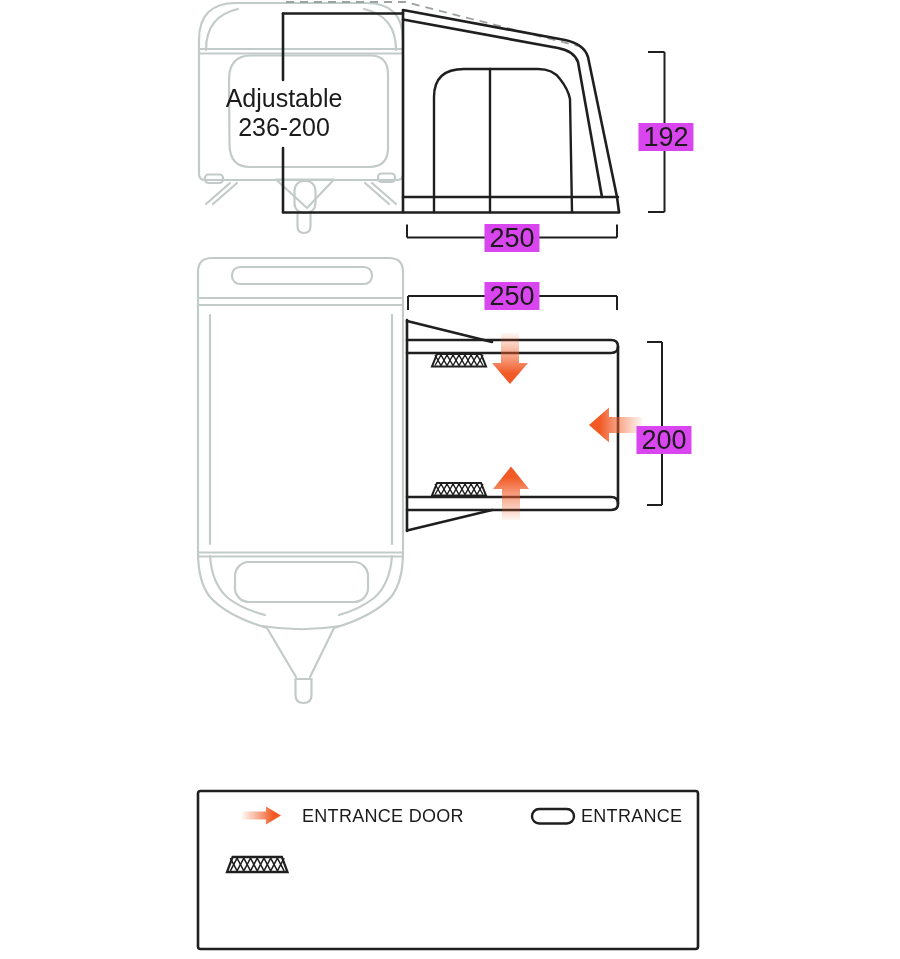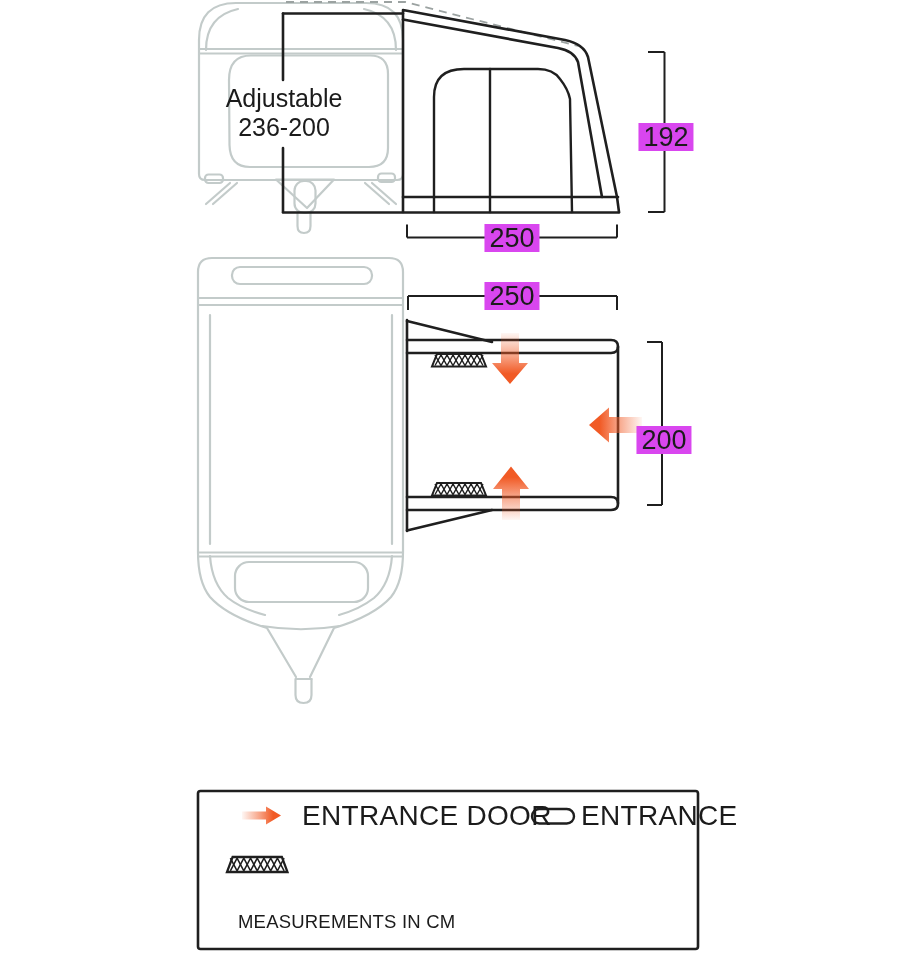--- a/index.html
+++ b/index.html
@@ -10,21 +10,21 @@
   .canvas svg{position:absolute;left:0;top:0;}
   .txt{position:absolute;white-space:nowrap;}
   .dim{
     font-size:27px;line-height:28px;background:#d946ef;padding:0 5px;
     transform:translate(-50%,-50%);text-align:center;
   }
   .adj{
     font-size:25px;line-height:29px;text-align:center;transform:translateX(-50%);
   }
   .legend-label{
-    font-size:28px;letter-spacing:.3px;transform:translateY(-50%);text-align:center;
+    font-size:18px;letter-spacing:.3px;transform:translateY(-50%);text-align:center;
   }
   .legend-note{
     font-size:18.5px;letter-spacing:.2px;transform:translateY(-50%);
   }
 </style>
 </head>
 <body>
 
 <div class="canvas">
 
@@ -159,15 +159,14 @@
     <div>236-200</div>
   </div>
 
   <div class="txt dim" style="left:666px;top:137px;">192</div>
   <div class="txt dim" style="left:512px;top:238px;">250</div>
   <div class="txt dim" style="left:512px;top:296px;">250</div>
   <div class="txt dim" style="left:664px;top:440px;">200</div>
 
   <div class="txt legend-label" style="left:302px;top:816px;">ENTRANCE DOOR</div>
   <div class="txt legend-label" style="left:581px;top:816px;">ENTRANCE</div>
-  <div class="txt legend-note" style="left:238px;top:922px;">MEASUREMENTS IN CM</div>
 
 </div>
 
 </body></html>

